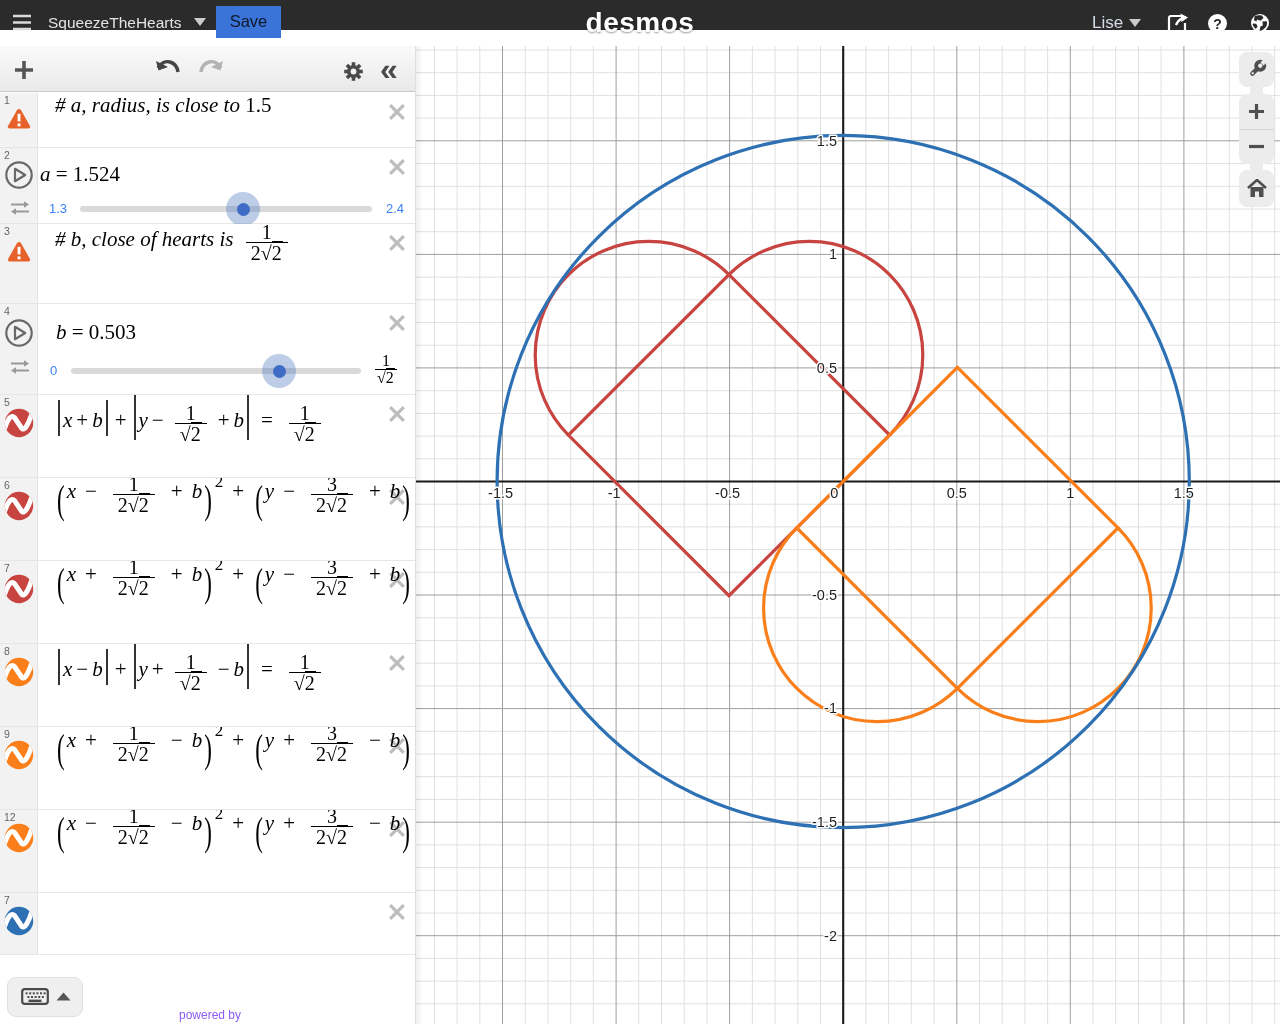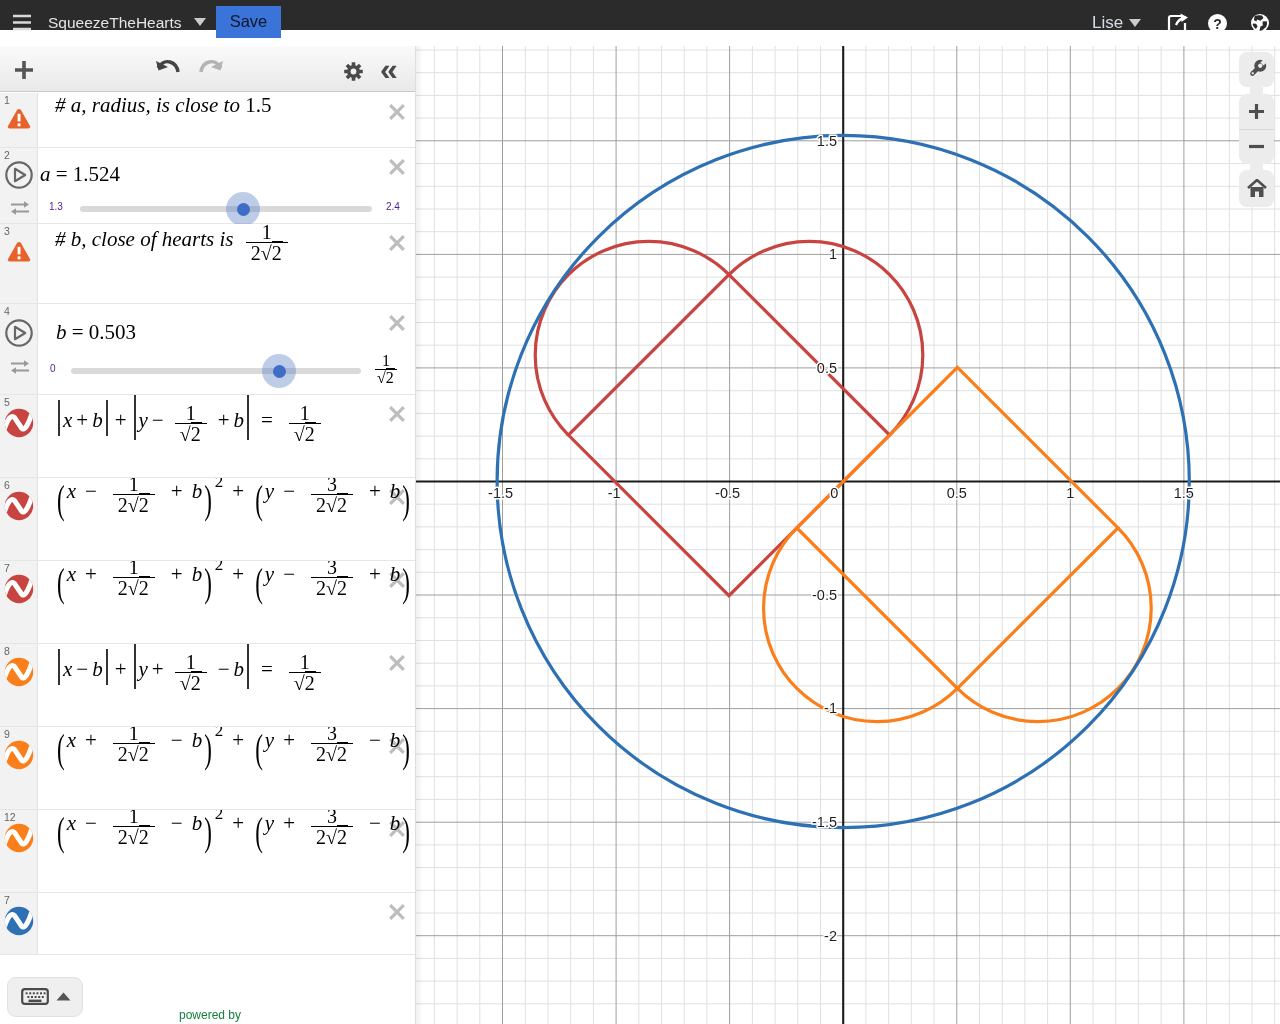--- a/index.html
+++ b/index.html
@@ -30,21 +30,21 @@
 .fr{display:inline-block;vertical-align:-14px;text-align:center;font-size:20px;
  line-height:0.8;margin:0 7px}
 .fr .n{display:block;padding:0 5px 2px}
 .fr .d{display:block;border-top:1.5px solid #000;padding:2px 5px 0}
 .ra{border-top:1.4px solid #000;padding:0 1px 0 0}
 .vb{display:inline-block;width:2px;background:#333;margin:0 3px}
 .v1{height:36px;vertical-align:-9px}
 .v2{height:45px;vertical-align:-13px}
 .bp{display:inline-block;font-size:23px;transform:scaleY(1.75);vertical-align:-10px;margin:0 2px}
 sup{font-size:17px;vertical-align:11px;margin-left:1px}
-.slab{position:absolute;font-size:10px;color:#4c1d95}
+.slab{position:absolute;font-size:13px;color:#3b82f6}
 .frs .fr{font-size:16px;margin:0;line-height:0.85}
 .frs .fr .n{padding:0 2px 1px}
 .frs .fr .d{border-top:1.2px solid #000;padding:1px 2px 0}
 .track{position:absolute;height:6px;border-radius:3px;background:#d9d9d9}
 .thumb{position:absolute;width:13px;height:13px;border-radius:50%;background:#3f6cc7}
 .halo{position:absolute;width:34px;height:34px;border-radius:50%;background:rgba(90,130,198,0.40)}
 .gbtn{position:absolute;left:1239px;width:35px;background:#ececec;border-radius:8px}
 </style></head>
 <body>
 <div style="position:absolute;left:416px;top:46px;width:864px;height:978px"><svg id="graph" width="864" height="978" viewBox="0 0 864 978">
@@ -85,20 +85,21 @@
 </svg></div>
 <div id="hdr">
 <svg style="position:absolute;left:13px;top:14px" width="18" height="17" viewBox="0 0 18 17">
 <g stroke="#d9d9d9" stroke-width="2.6">
         <path d="M0 2 H18 M0 8.5 H18 M0 15 H18"></path>
       </g>
     </svg>
 <div class="ttl">SqueezeTheHearts</div>
 <div class="car" style="left:194px;top:18px"></div>
 <div id="save">Save</div>
+<div id="logo">desmos</div>
 <div id="lise">Lise</div>
 <div class="car" style="left:1129px;top:19px"></div>
 <svg style="position:absolute;left:1166px;top:12px" width="23" height="23" viewBox="0 0 23 23">
 <path d="M15 4 H5 Q3 4 3 6 V18 Q3 20 5 20 H17 Q19 20 19 18 V11" fill="none" stroke="#fff" stroke-width="2.2"></path>
 <path d="M10 13 Q13 6 20 5.5" fill="none" stroke="#fff" stroke-width="2.4"></path>
 <path d="M14.5 1.5 L22 5.5 L15.5 10 Z" fill="#fff"></path>
     </svg>
 <svg style="position:absolute;left:1208px;top:14px" width="19" height="19" viewBox="0 0 19 19">
 <circle cx="9.5" cy="9.5" r="9.5" fill="#fff"></circle>
 <text x="9.5" y="14.5" text-anchor="middle" font-size="14" font-weight="bold" fill="#2b2b2b" font-family="'Liberation Sans',sans-serif">?</text>
@@ -373,21 +374,21 @@
 <rect x="13.6" y="8" width="2" height="2"></rect>
           <rect x="17.2" y="8" width="2" height="2"></rect>
 <rect x="20.8" y="8" width="2" height="2"></rect>
 <rect x="7.5" y="11.6" width="13" height="2.4"></rect>
         </g>
       </svg>
 <svg style="position:absolute;left:48px;top:14px" width="15" height="9" viewBox="0 0 15 9">
 <path d="M7.5 0.5 L14.5 8.5 L0.5 8.5 Z" fill="#555"></path>
       </svg>
 </div>
-<div style="position:absolute;left:150px;top:962px;width:120px;text-align:center;font-size:12px;color:#15803d">powered by</div>
+<div style="position:absolute;left:150px;top:962px;width:120px;text-align:center;font-size:12px;color:#8b5cf6">powered by</div>
 </div>
 <div class="gbtn" style="top:52px;height:35px">
 <svg style="position:absolute;left:7px;top:7px" width="21" height="21" viewBox="0 0 21 21">
 <g transform="rotate(45 10.5 10.5)">
 <circle cx="10.5" cy="5.2" r="4.1" fill="none" stroke="#4f4f4f" stroke-width="3.8"></circle>
 <rect x="8.3" y="-2.5" width="4.4" height="5.2" fill="#ececec"></rect>
 <rect x="8.3" y="7.5" width="4.4" height="11" rx="2.2" fill="#4f4f4f"></rect>
 <circle cx="10.5" cy="15.8" r="1.2" fill="#ececec"></circle>
       </g>
     </svg>

